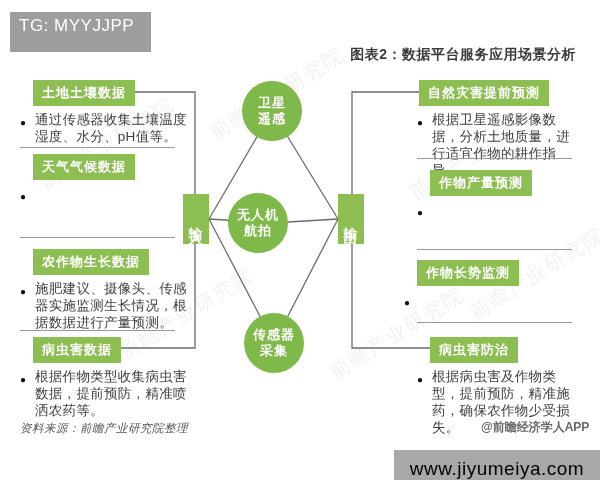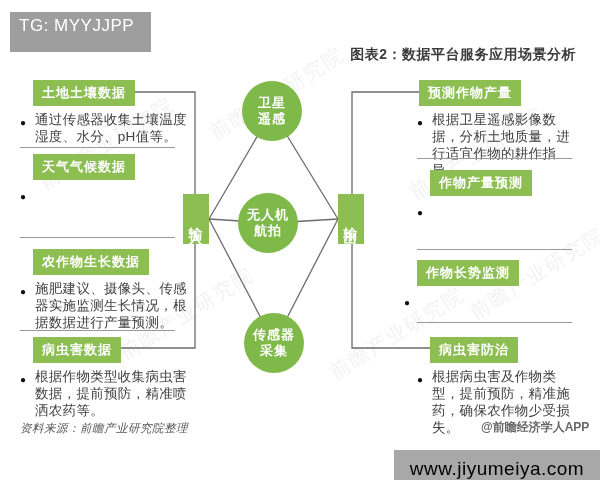--- a/index.html
+++ b/index.html
@@ -126,31 +126,31 @@
     </div>
   </div>
 
   <div class="vlabel" style="left:183px;top:194px">输入</div>
   <div class="vlabel" style="left:338px;top:194px">输出</div>
 
   <div class="circle" style="left:242px;top:81px">
     <span>卫星</span>
     <span>遥感</span>
   </div>
-  <div class="circle" style="left:238px;top:193px">
+  <div class="circle" style="left:228px;top:193px">
     <span>无人机</span>
     <span>航拍</span>
   </div>
   <div class="circle" style="left:244px;top:313px">
     <span>传感器</span>
     <span>采集</span>
   </div>
 
   <div class="item right" style="left:417px;top:80px">
-    <span class="hdr flush">预测作物产量</span>
+    <span class="hdr flush">自然灾害提前预测</span>
     <div class="desc">
       <span class="bullet">●</span>
       <span>根据卫星遥感影像数据，分析土地质量，进行适宜作物的耕作指导。</span>
     </div>
   </div>
   <div class="divider" style="left:417px;top:158px"></div>
 
   <div class="item right" style="left:417px;top:170px">
     <span class="hdr">作物产量预测</span>
     <div class="desc">

